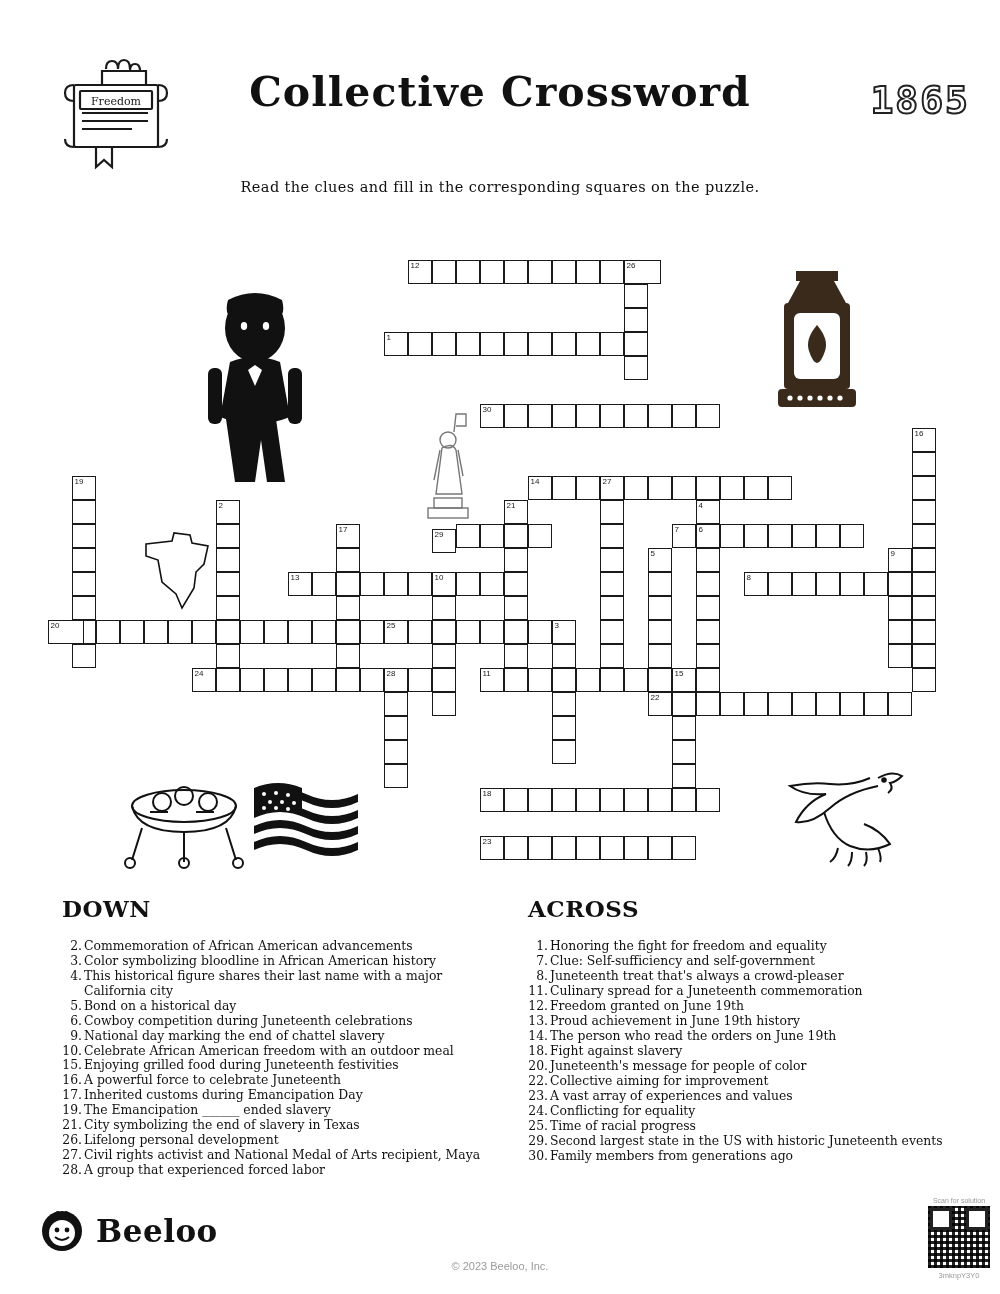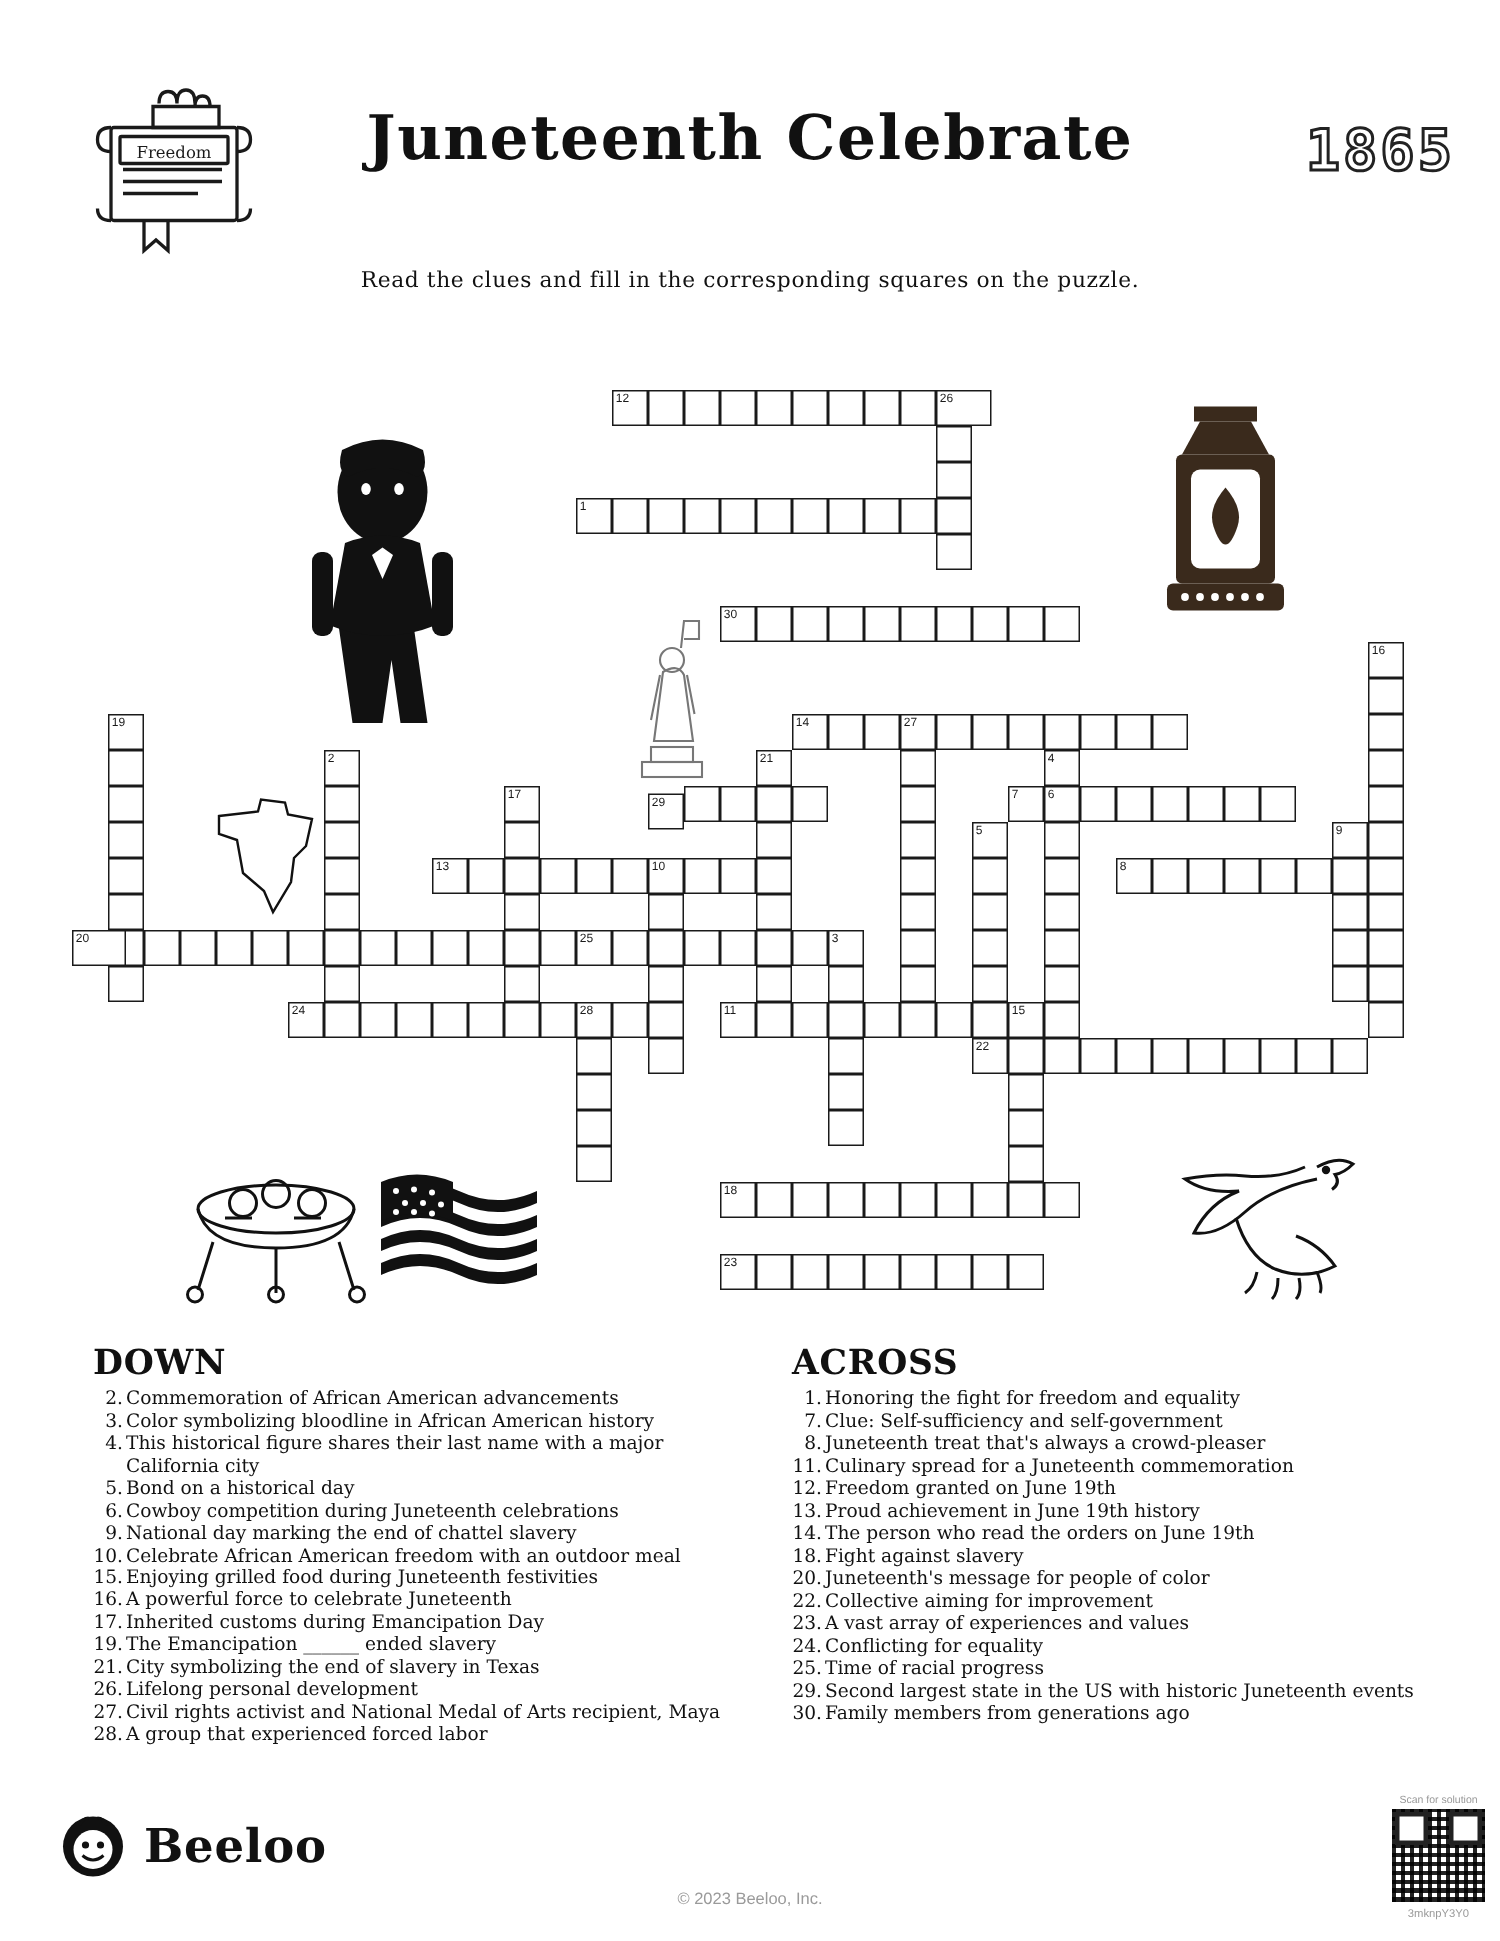--- a/index.html
+++ b/index.html
@@ -111,21 +111,21 @@
     height: 290px;
   }
   .clue-col { position: absolute; top: 0; }
   .clue-col.down { left: 62px; width: 420px; }
   .clue-col.across { left: 528px; width: 420px; }
   .clue-head {
     font-family: "DejaVu Serif", serif;
     font-weight: bold;
     font-size: 23px;
     letter-spacing: 0.5px;
-    margin-bottom: 3px;
+    margin-bottom: 17px;
     color: #111;
   }
   ul.clue-list {
     list-style: none;
     margin: 0;
     padding: 0;
   }
   ul.clue-list li {
     font-family: "DejaVu Serif", serif;
     font-size: 12.4px;
@@ -231,21 +231,21 @@
         <path d="M106 30 q9 0 9 8 q0 8 -9 8"></path>
         <path d="M22 92 q-9 0 -9 -8"></path>
         <path d="M106 92 q9 0 9 -8"></path>
         <path d="M44 92 v20 l8 -7 l8 7 v-20"></path>
         <path d="M30 58 h66 M30 66 h66 M30 74 h50"></path>
         <path d="M54 14 q0 -8 6 -8 q6 0 6 8 M66 14 q0 -9 6 -9 q6 0 6 9 M78 16 q0 -7 5 -7 q5 0 5 7"></path>
         <path d="M50 16 h44 v14 h-44 z"></path>
       </svg>
     </div>
 
-    <div class="title">Juneteenth Celebrate</div>
+    <div class="title">Collective Crossword</div>
     <div class="subtitle">Read the clues and fill in the corresponding squares on the puzzle.</div>
     <div class="year-icon">1865</div>
   </div>
 
   <div class="art" style="left:190px; top:290px;">
     <svg width="130" height="210" viewBox="0 0 130 210">
       <g fill="#111">
         <ellipse cx="65" cy="38" rx="30" ry="34"></ellipse>
         <path d="M38 10 q27 -14 54 0 q4 14 -4 18 q-23 -12 -46 0 q-8 -4 -4 -18z"></path>
         <path d="M45 122 q20 -8 40 0 l10 70 h-18 l-6 -42 l-6 42 h-20 l-10 -70z"></path>

